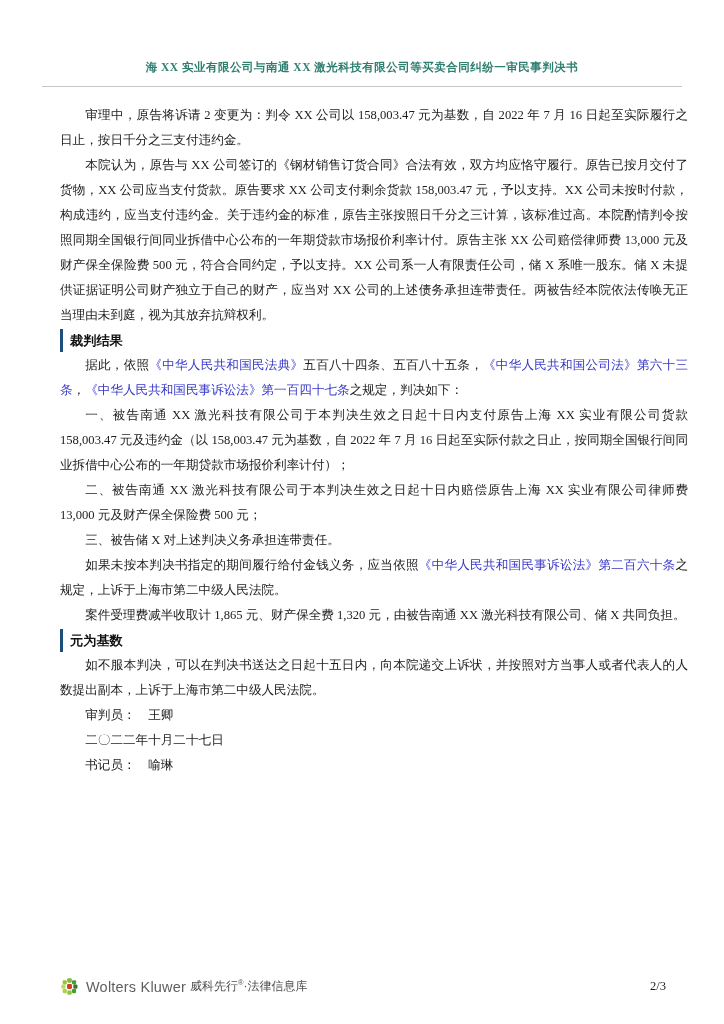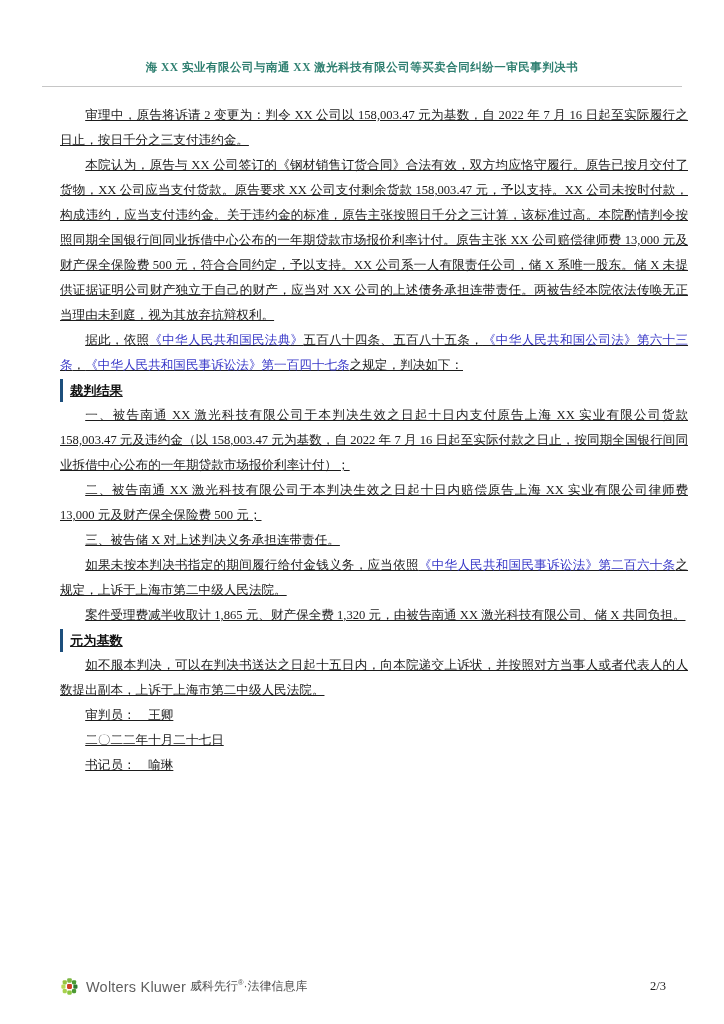--- a/index.html
+++ b/index.html
@@ -28,21 +28,20 @@
     border-top: 1px solid #c6c6c6;
     margin: 11px 42px 0 42px;
     height: 0;
   }
   .content {
     margin: 16px 36px 0 60px;
     font-size: 12.6px;
     line-height: 25px;
     text-align: justify;
     text-justify: inter-ideograph;
-    text-decoration: underline;
   }
   .para {
     margin: 0;
     text-indent: 2em;
   }
   .section-heading {
     margin: 1px 0;
     font-size: 13.2px;
     font-weight: bold;
     line-height: 23px;
@@ -101,23 +100,23 @@
 <div class="doc-title">海 XX 实业有限公司与南通 XX 激光科技有限公司等买卖合同纠纷一审民事判决书</div>
 <hr class="title-rule">
 
 <div class="content">
 
   <p class="para">审理中，原告将诉请 2 变更为：判令 XX 公司以 158,003.47 元为基数，自 2022 年 7 月 16 日起至实际履行之日止，按日千分之三支付违约金。</p>
 
 
   <p class="para">本院认为，原告与 XX 公司签订的《钢材销售订货合同》合法有效，双方均应恪守履行。原告已按月交付了货物，XX 公司应当支付货款。原告要求 XX 公司支付剩余货款 158,003.47 元，予以支持。XX 公司未按时付款，构成违约，应当支付违约金。关于违约金的标准，原告主张按照日千分之三计算，该标准过高。本院酌情判令按照同期全国银行间同业拆借中心公布的一年期贷款市场报价利率计付。原告主张 XX 公司赔偿律师费 13,000 元及财产保全保险费 500 元，符合合同约定，予以支持。XX 公司系一人有限责任公司，储 X 系唯一股东。储 X 未提供证据证明公司财产独立于自己的财产，应当对 XX 公司的上述债务承担连带责任。两被告经本院依法传唤无正当理由未到庭，视为其放弃抗辩权利。</p>
 
+  <p class="para section-heading">裁判结果</p>
+
   <p class="para"><span>据此，依照</span><a class="law-link">《中华人民共和国民法典》</a><span>五百八十四条、五百八十五条，</span><a class="law-link">《中华人民共和国公司法》第六十三条</a><span>，</span><a class="law-link">《中华人民共和国民事诉讼法》第一百四十七条</a><span>之规定，判决如下：</span></p>
-
-  <p class="para section-heading">裁判结果</p>
 
   <p class="para">一、被告南通 XX 激光科技有限公司于本判决生效之日起十日内支付原告上海 XX 实业有限公司货款 158,003.47 元及违约金（以 158,003.47 元为基数，自 2022 年 7 月 16 日起至实际付款之日止，按同期全国银行间同业拆借中心公布的一年期贷款市场报价利率计付）；</p>
   <p class="para">二、被告南通 XX 激光科技有限公司于本判决生效之日起十日内赔偿原告上海 XX 实业有限公司律师费 13,000 元及财产保全保险费 500 元；</p>
   <p class="para">三、被告储 X 对上述判决义务承担连带责任。</p>
 
   <p class="para"><span>如果未按本判决书指定的期间履行给付金钱义务，应当依照</span><a class="law-link">《中华人民共和国民事诉讼法》第二百六十条</a><span>之规定，上诉于上海市第二中级人民法院。</span></p>
 
   <p class="para">案件受理费减半收取计 1,865 元、财产保全费 1,320 元，由被告南通 XX 激光科技有限公司、储 X 共同负担。</p>
 
   <p class="para section-heading">元为基数</p>

